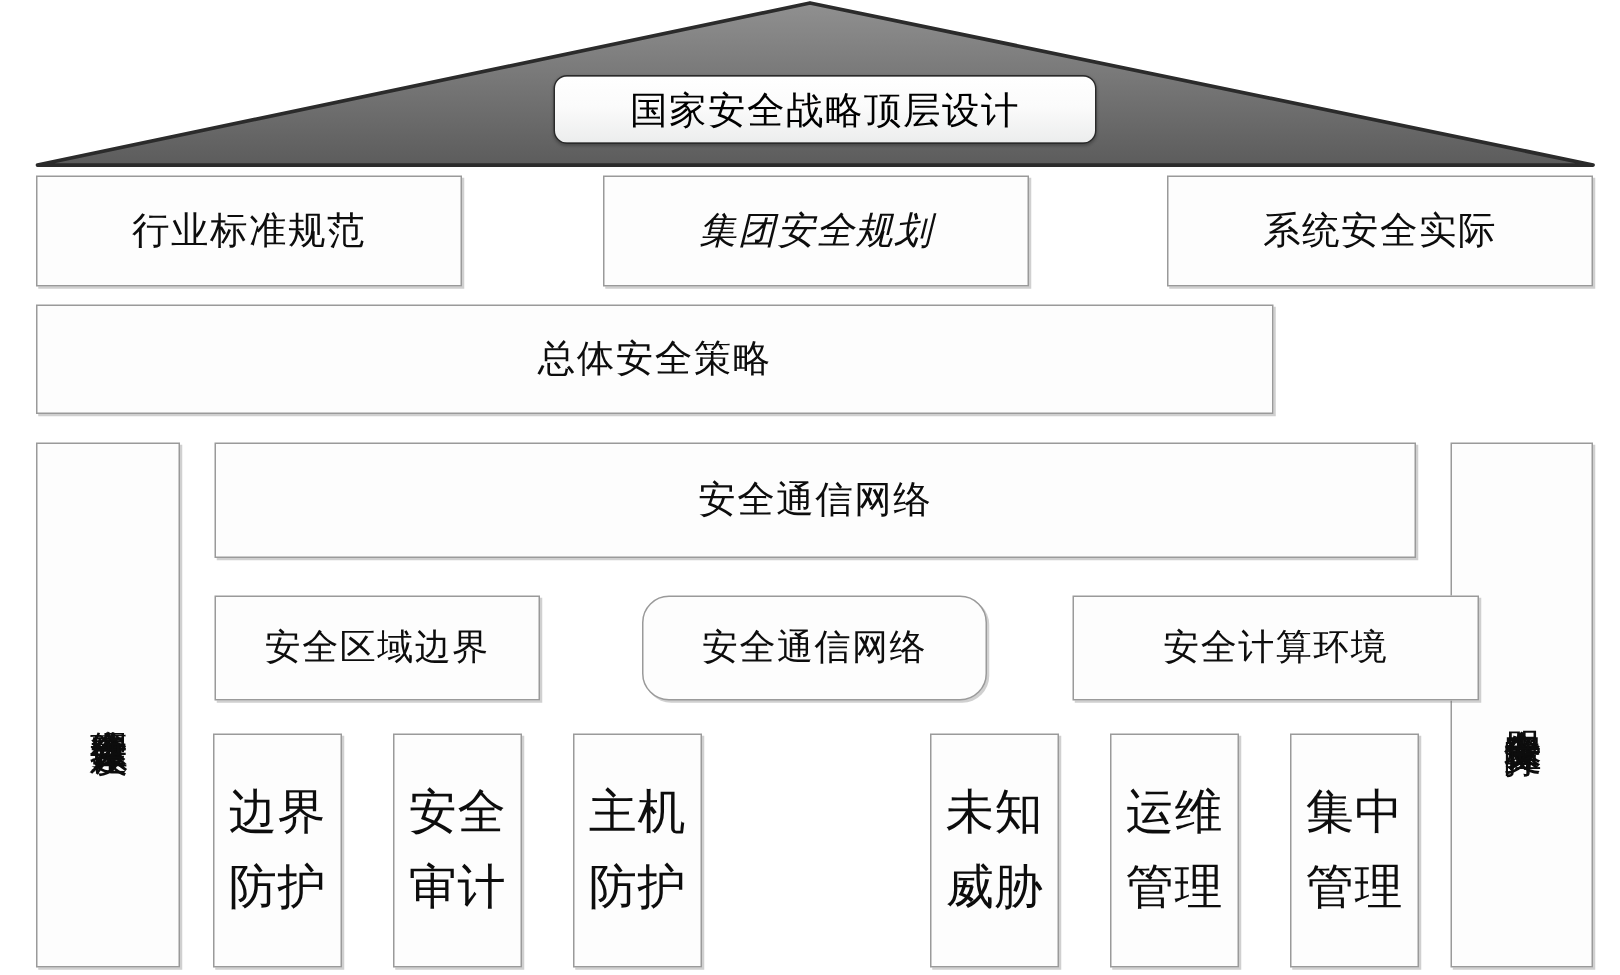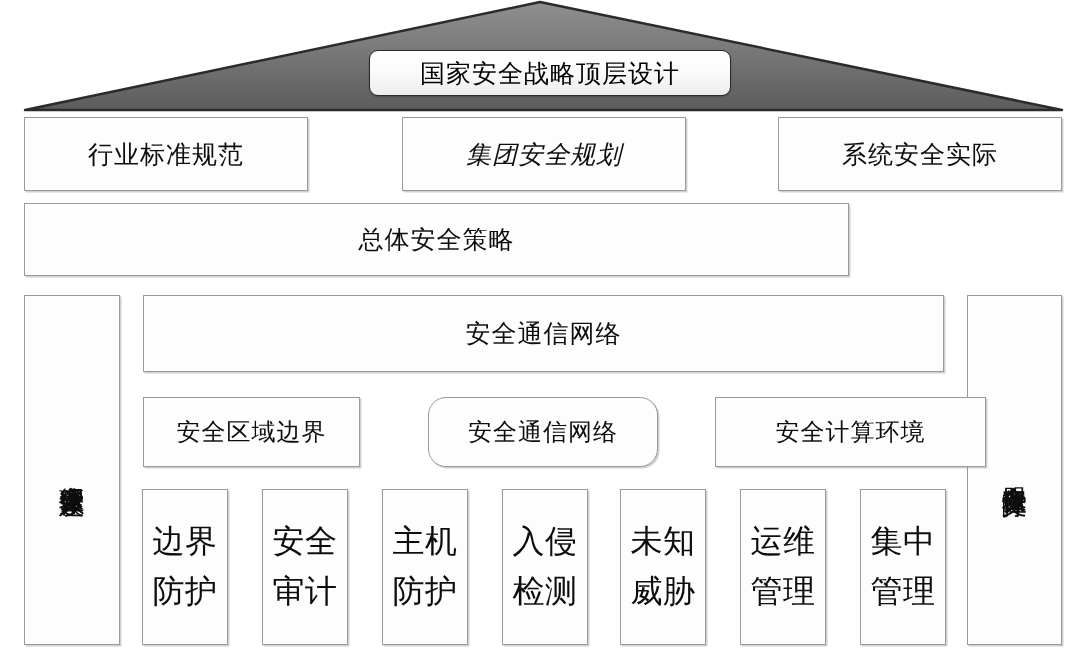--- a/index.html
+++ b/index.html
@@ -180,24 +180,20 @@
     <span>防护</span>
   </div>
   <div class="box shadowed leaf-box" style="left:262px">
     <span>安全</span>
     <span>审计</span>
   </div>
   <div class="box shadowed leaf-box" style="left:382px">
     <span>主机</span>
     <span>防护</span>
   </div>
-  <div class="box shadowed leaf-box" style="left:502px">
-    <span>入侵</span>
-    <span>检测</span>
-  </div>
   <div class="box shadowed leaf-box" style="left:620px">
     <span>未知</span>
     <span>威胁</span>
   </div>
   <div class="box shadowed leaf-box" style="left:740px">
     <span>运维</span>
     <span>管理</span>
   </div>
   <div class="box shadowed leaf-box" style="left:860px">
     <span>集中</span>

